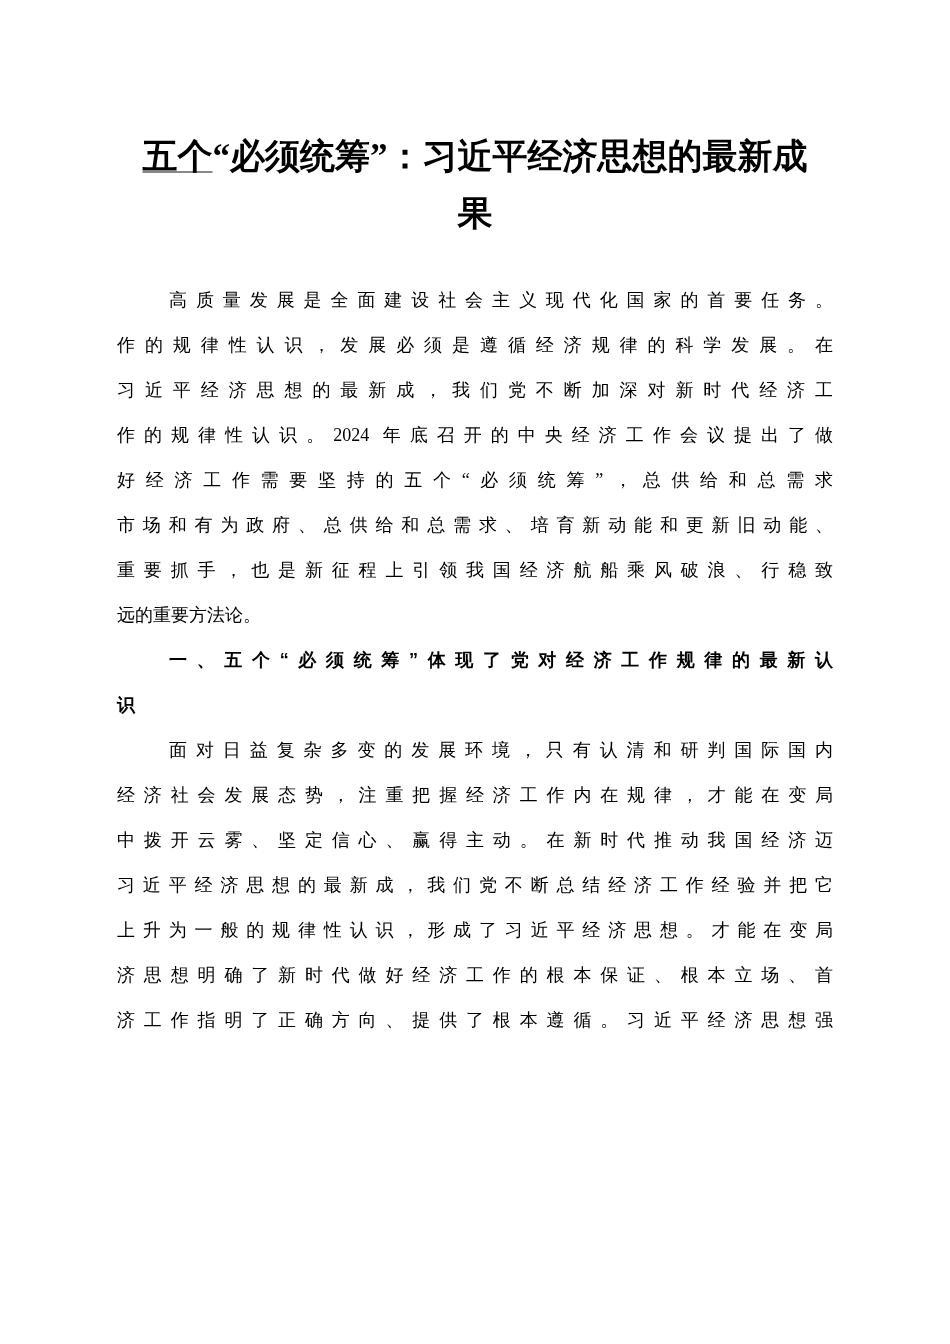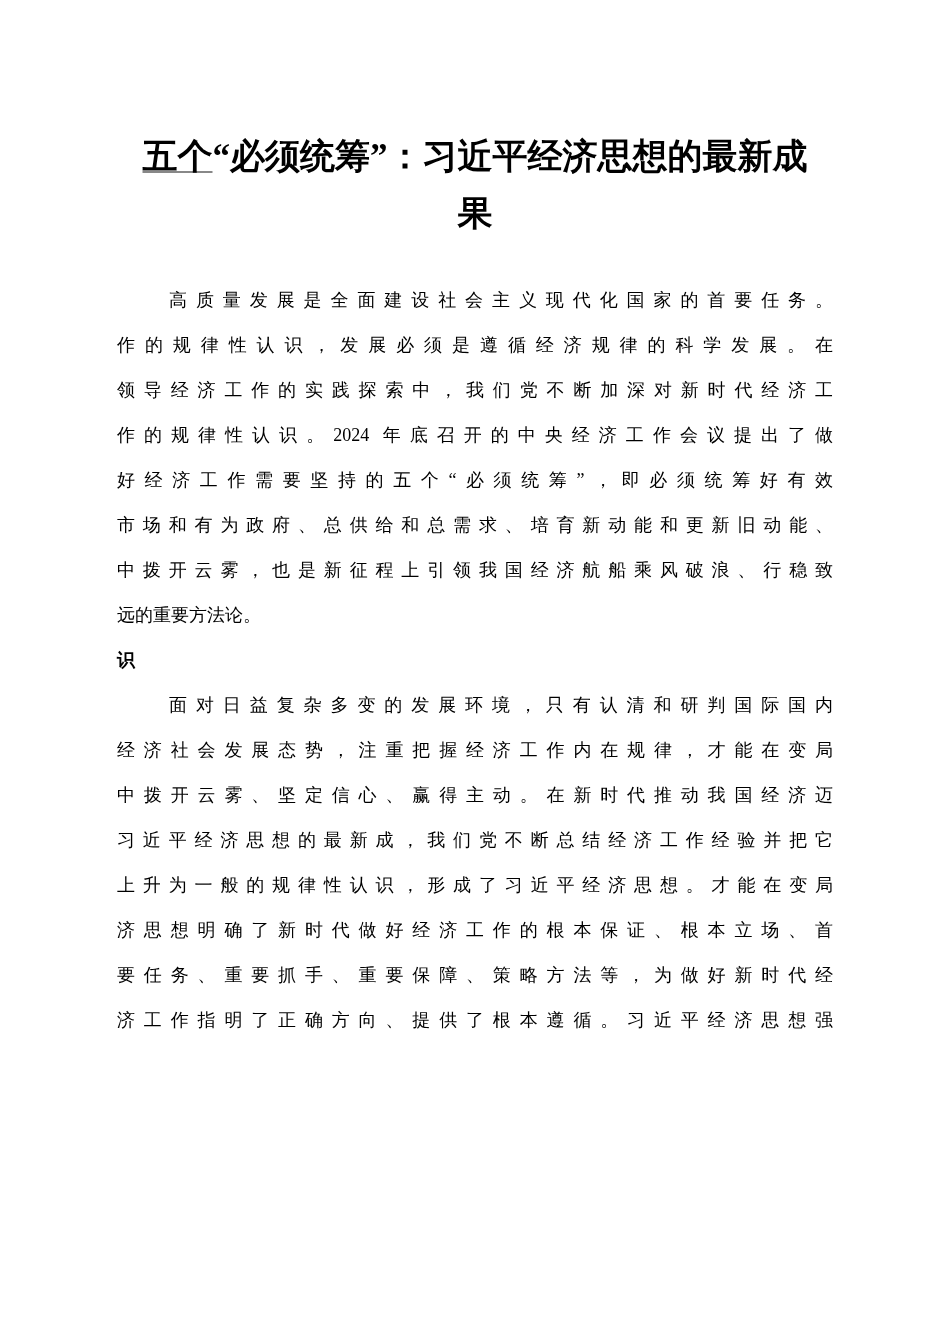--- a/index.html
+++ b/index.html
@@ -65,32 +65,32 @@
 <div class="page">
 
   <h1 class="doc-title">
     <span class="title-line"><span class="u-mark">五个</span><span>“必须统筹”：习近平经济思想的最新成</span></span>
     <span class="title-line">果</span>
   </h1>
 
   <div class="body-text">
     <div class="ln indent">高质量发展是全面建设社会主义现代化国家的首要任务。</div>
     <div class="ln">作的规律性认识，发展必须是遵循经济规律的科学发展。在</div>
-    <div class="ln">领导经济工作的实践探索中，我们党不断加深对新时代经济工</div>
+    <div class="ln">习近平经济思想的最新成，我们党不断加深对新时代经济工</div>
     <div class="ln">作的规律性认识。2024 年底召开的中央经济工作会议提出了做</div>
-    <div class="ln">好经济工作需要坚持的五个“必须统筹”，即必须统筹好有效</div>
+    <div class="ln">好经济工作需要坚持的五个“必须统筹”，总供给和总需求</div>
     <div class="ln">市场和有为政府、总供给和总需求、培育新动能和更新旧动能、</div>
-    <div class="ln">中拨开云雾，也是新征程上引领我国经济航船乘风破浪、行稳致</div>
+    <div class="ln">重要抓手，也是新征程上引领我国经济航船乘风破浪、行稳致</div>
     <div class="ln end">远的重要方法论。</div>
 
+    <div class="ln head indent">一、五个“必须统筹”体现了党对经济工作规律的最新认</div>
     <div class="ln head end">识</div>
 
     <div class="ln indent">面对日益复杂多变的发展环境，只有认清和研判国际国内</div>
     <div class="ln">经济社会发展态势，注重把握经济工作内在规律，才能在变局</div>
     <div class="ln">中拨开云雾、坚定信心、赢得主动。在新时代推动我国经济迈</div>
     <div class="ln">习近平经济思想的最新成，我们党不断总结经济工作经验并把它</div>
     <div class="ln">上升为一般的规律性认识，形成了习近平经济思想。才能在变局</div>
     <div class="ln">济思想明确了新时代做好经济工作的根本保证、根本立场、首</div>
-    <div class="ln">要任务、重要抓手、重要保障、策略方法等，为做好新时代经</div>
     <div class="ln">济工作指明了正确方向、提供了根本遵循。习近平经济思想强</div>
   </div>
 
 </div>
 
 </body></html>

